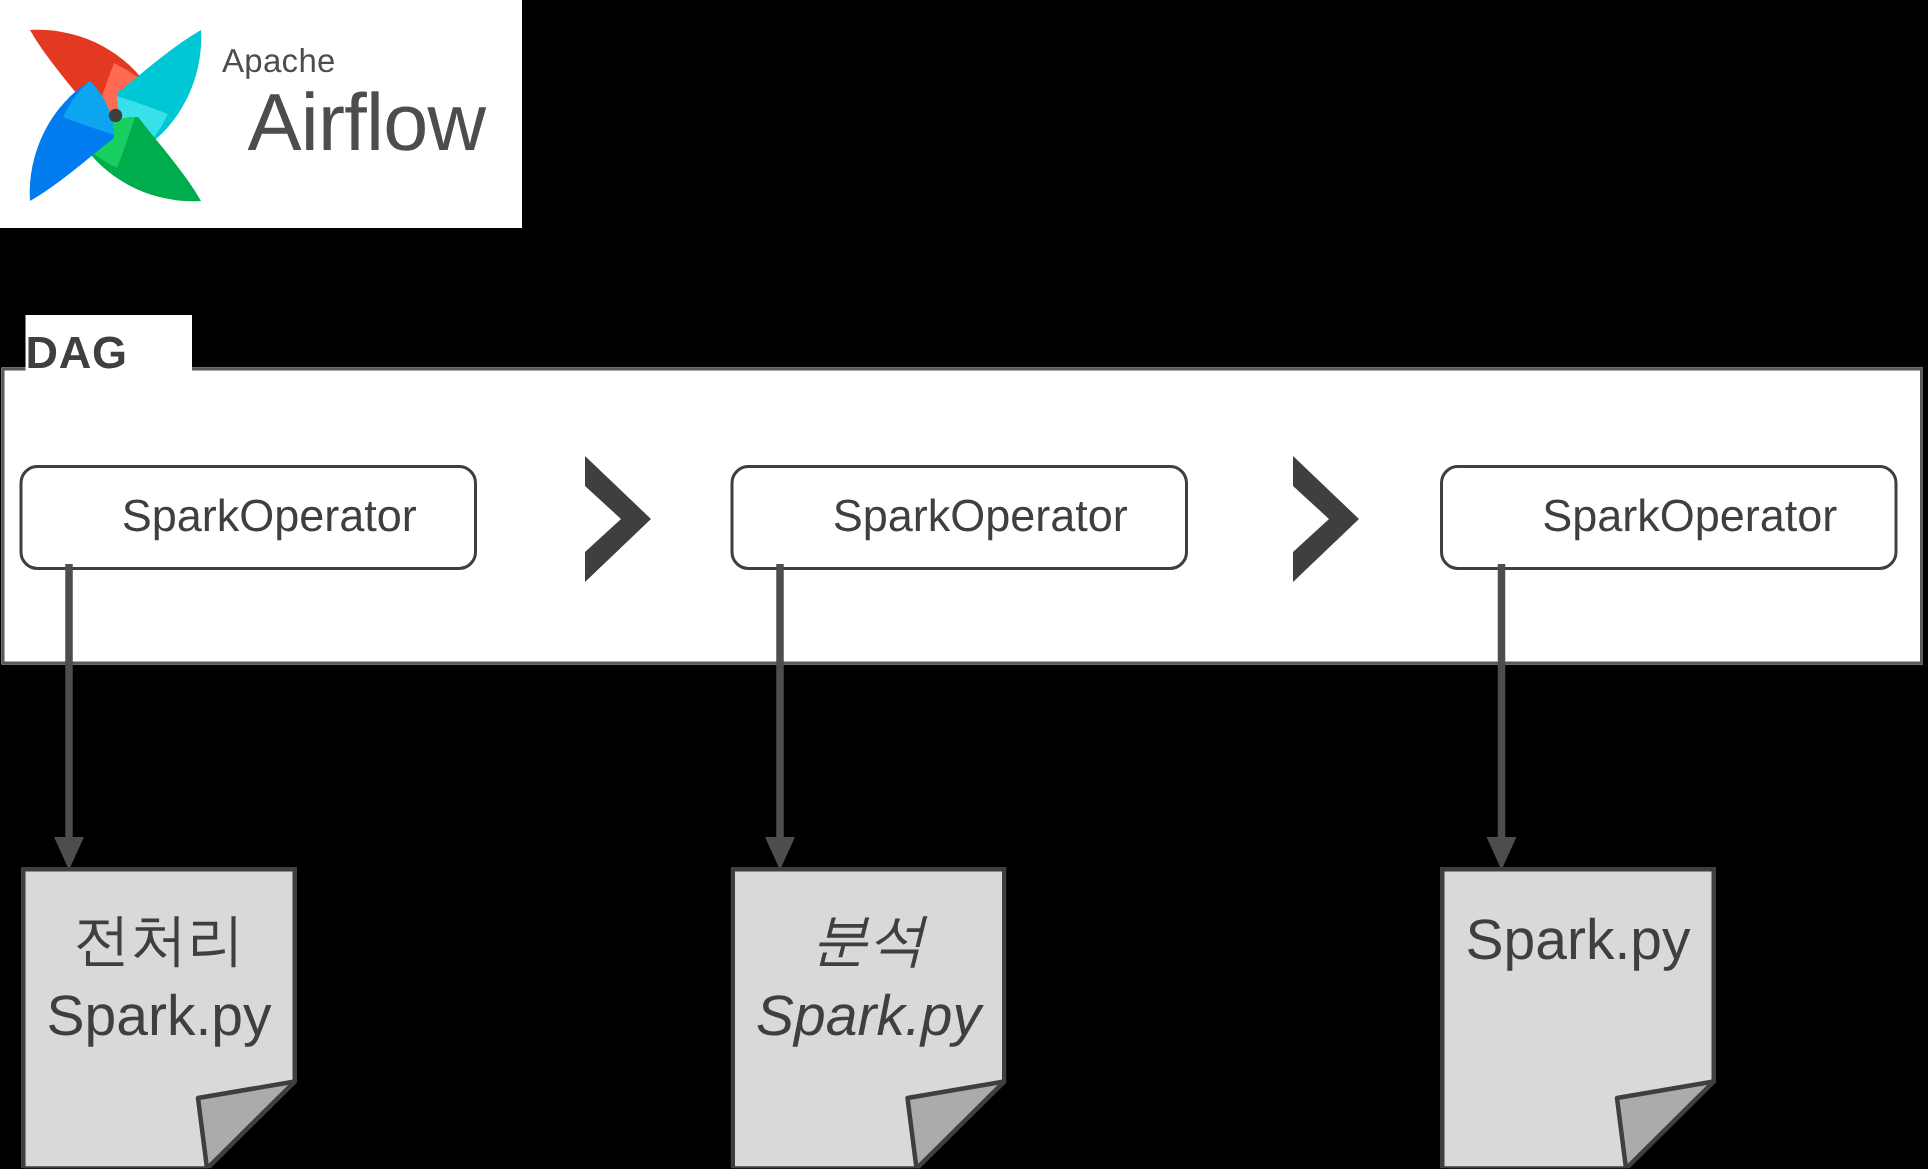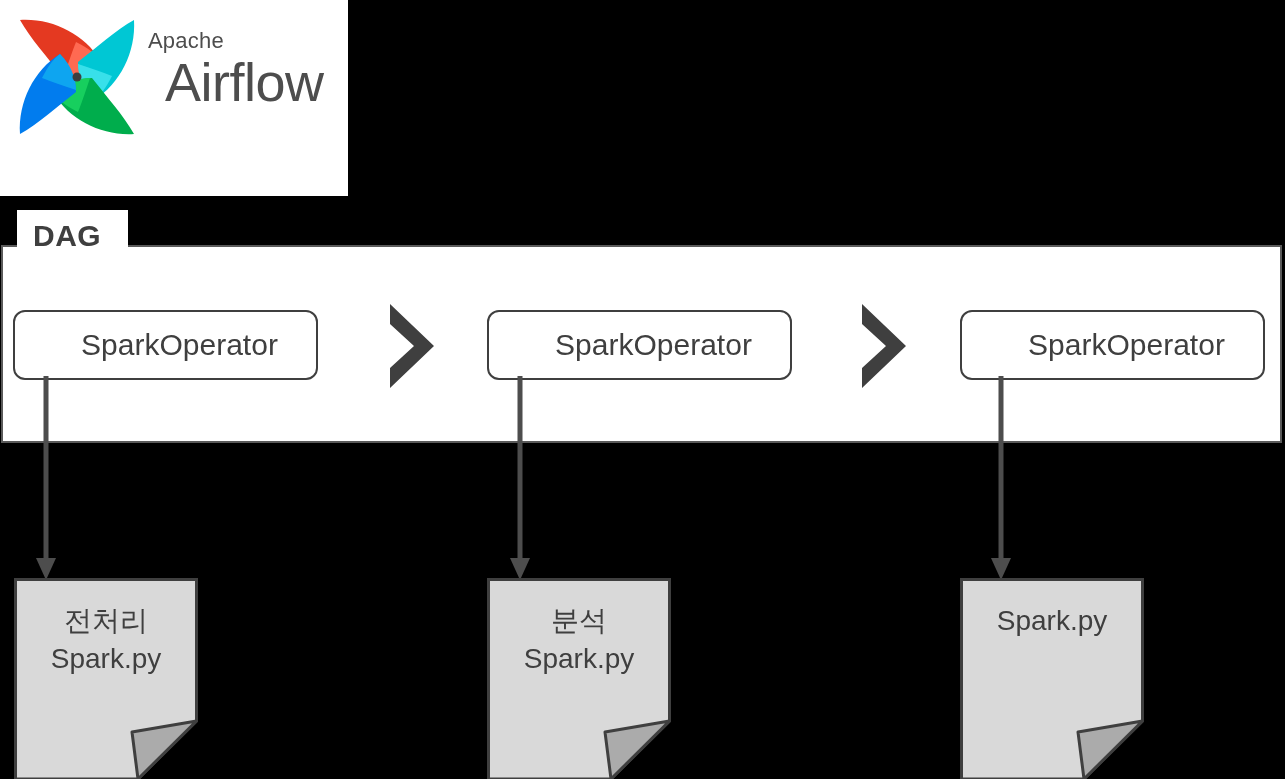--- a/index.html
+++ b/index.html
@@ -18,21 +18,21 @@
     background: #000000;
     overflow: hidden;
   }
 
   
   .logo-panel {
     position: absolute;
     left: 0;
     top: 0;
     width: 348px;
-    height: 196px;
+    height: 152px;
     background: #ffffff;
     text-align: right;
   }
   .logo-mark {
     position: absolute;
     left: 12px;
     top: 12px;
     width: 130px;
     height: 130px;
   }
@@ -79,21 +79,20 @@
   .dag-tab {
     position: absolute;
     left: 17px;
     top: 210px;
     width: 111px;
     height: 52px;
     background: #ffffff;
     display: flex;
     align-items: center;
     justify-content: flex-start;
-    padding-left: 16px;
     box-sizing: border-box;
     text-align: center;
   }
   .dag-tab-label {
     font-size: 30px;
     font-weight: bold;
     color: #3f3f3f;
     letter-spacing: 0.5px;
     line-height: 1;
   }
@@ -145,30 +144,30 @@
   .conn-3 { left: 989px; }
 
   
   .doc {
     position: absolute;
     top: 578px;
     width: 184px;
     height: 201px;
   }
   .doc-1 { left: 14px; }
-  .doc-2 { left: 487px; }
+  .doc-2 { left: 487px; font-style: italic; }
   .doc-3 { left: 960px; }
   .doc-text {
     position: absolute;
     left: 0;
     top: 24px;
     width: 184px;
     text-align: center;
     color: #3f3f3f;
-    font-size: 28px;
+    font-size: 38px;
     line-height: 1.35;
     pointer-events: none;
   }
   .doc-text .l1 { display: block; }
   .doc-text .l2 { display: block; }
 </style>
 </head>
 <body>
 
 <div id="canvas">

